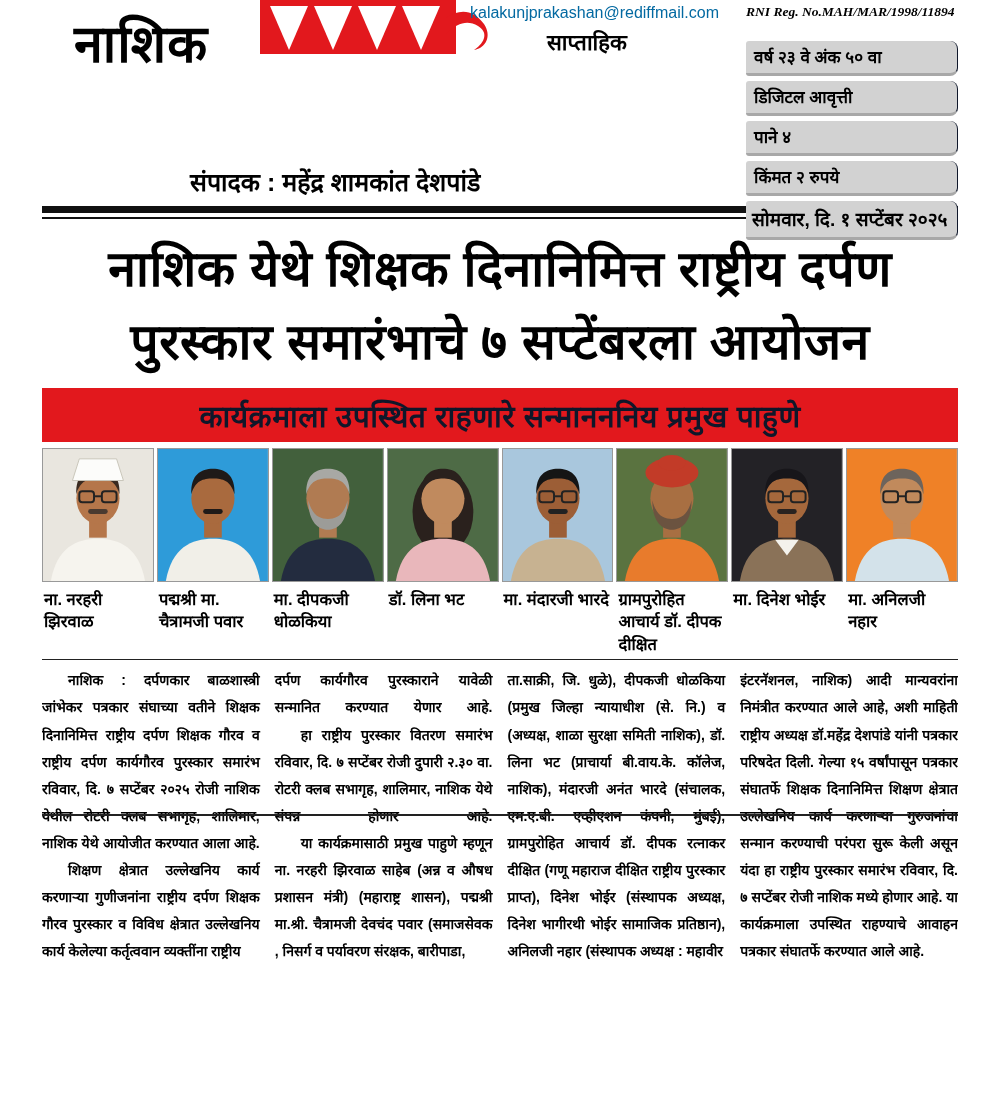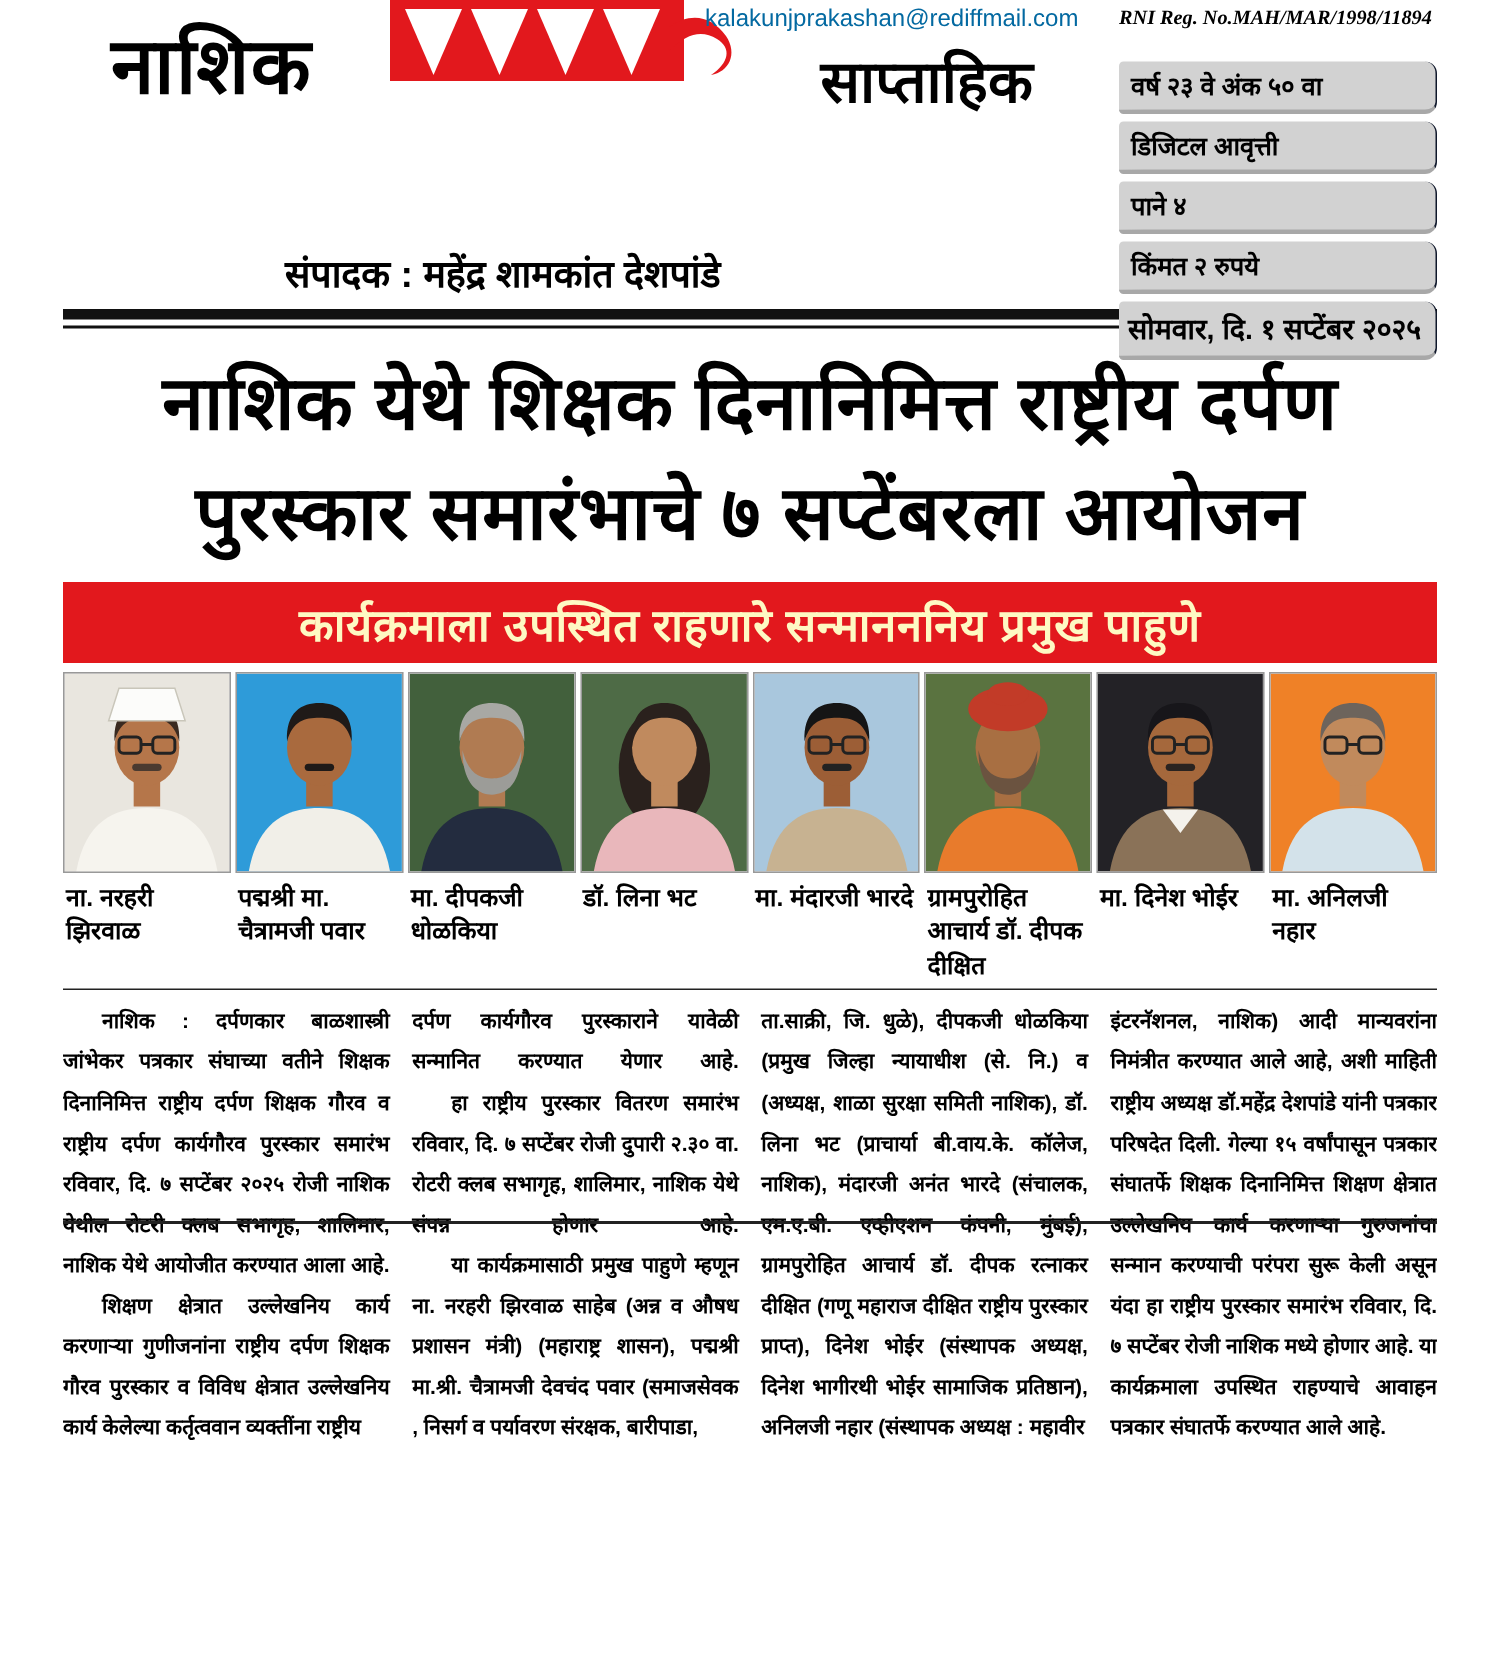--- a/index.html
+++ b/index.html
@@ -9,42 +9,42 @@
     font-family:"Liberation Sans", sans-serif; color:#000; overflow:hidden;
   }
   .page { position:absolute; left:42px; top:0; width:916px; height:824px; }
 
   
   .masthead { position:relative; height:206px; }
   .city-name { position:absolute; left:32px; top:6px; font-size:52px; font-weight:bold; letter-spacing:1px; }
   .bunting { position:absolute; left:218px; top:0; }
   .paper-title { position:absolute; left:12px; top:28px; font-size:118px; font-weight:bold; line-height:1.1; white-space:nowrap; letter-spacing:2px; word-spacing:55px; }
   .email-line { position:absolute; left:428px; top:4px; font-size:16px; color:#0369a1; }
-  .weekly { position:absolute; left:505px; top:26px; font-size:39px; font-weight:bold; }
+  .weekly { position:absolute; left:505px; top:26px; font-size:22px; font-weight:bold; }
   .editor-line { position:absolute; left:148px; top:164px; font-size:25px; font-weight:bold; }
   .mast-right { position:absolute; right:0; top:4px; width:212px; }
   .rni { font-size:13.5px; font-weight:bold; font-style:italic; font-family:"Liberation Serif", serif; margin-bottom:21px; white-space:nowrap; }
   .info-box {
     background:#d2d2d2; border-right:1px solid #0f172a; border-bottom:3px solid #a8a8a8;
     border-radius:3px 8px 8px 3px; font-size:17px; font-weight:bold;
     padding:4px 8px 5px 8px; margin-bottom:5px; white-space:nowrap;
   }
   .info-box.last { font-size:19px; padding:5px 6px; }
 
   
   .rule-thick { height:7px; background:#111; }
   .rule-gap { height:4px; }
   .rule-thin { height:2px; background:#111; }
   .rule-hair { height:1.6px; background:#222; }
 
   
   .headline { padding:14px 0 10px 0; text-align:center; font-size:50px; font-weight:bold; line-height:1.45; letter-spacing:0.5px; }
 
   
-  .banner { height:54px; display:flex; align-items:center; justify-content:center; color:#fef9c3; font-size:30px; font-weight:bold; letter-spacing:0.5px; }
+  .banner { height:54px; display:flex; align-items:center; justify-content:center; color:#0f172a; font-size:30px; font-weight:bold; letter-spacing:0.5px; }
 
   
   .guest-photos { margin-top:6px; display:grid; grid-template-columns:repeat(8,1fr); gap:3px; }
   .guest-photo { height:134px; border:1.5px solid #999; overflow:hidden; background:#ddd; }
   .guest-photo svg { display:block; width:100%; height:100%; }
   .guest-names { display:grid; grid-template-columns:repeat(8,1fr); gap:3px; padding:6px 0 4px 0; min-height:72px; }
   .guest-name { font-size:16.5px; font-weight:bold; line-height:1.35; padding:0 2px; }
 
   
   .article { display:flex; gap:15px; padding-top:7px; height:436px; overflow:hidden; }

